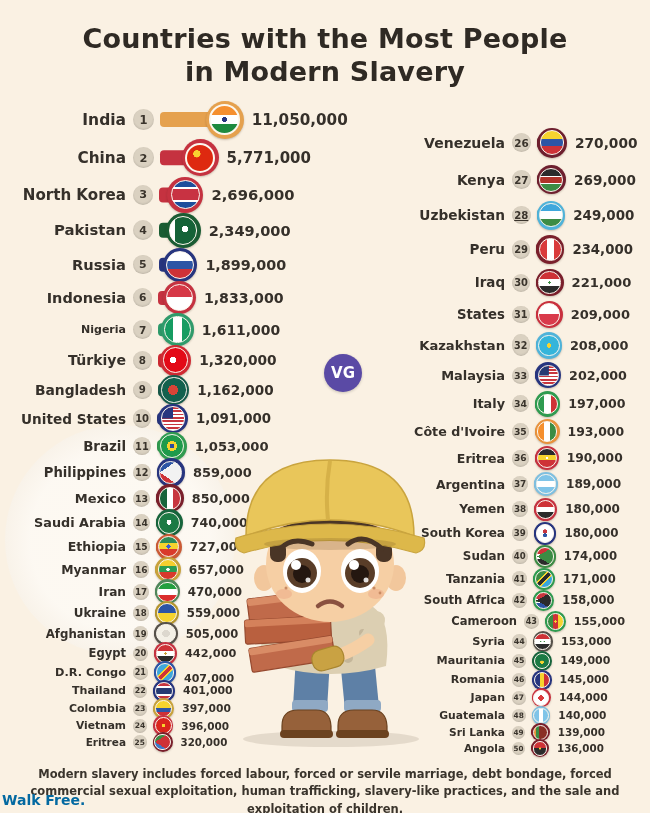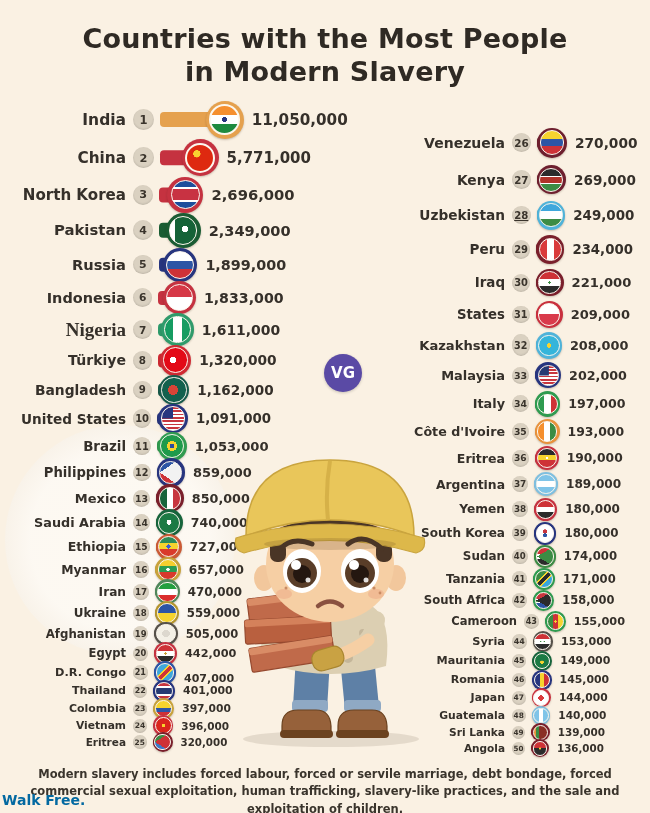--- a/index.html
+++ b/index.html
@@ -99,21 +99,21 @@
         <span class="rank" style="height: 19.4375px; width: 19.4375px; font-size: 10.6906px;">6</span>
         <span class="barwrap" style="width: 37.4422px; height: 33.2437px;">
           <span class="bar" style="width: 24.1447px; height: 13.9624px; background: rgb(197, 50, 64);"></span>
           <span class="flag" style="left: 4.1985px; height: 33.2437px; width: 33.2437px; background: rgb(197, 50, 64); padding: 2.99194px;">
             <span class="flaginner" style="background: linear-gradient(rgb(214, 56, 71) 50%, rgb(255, 255, 255) 50%); border: 1.82841px solid rgb(252, 247, 238);"></span>
           </span>
         </span>
         <span class="val" style="font-size: 14.1692px;">1,833,000</span>
       </div>
       <div class="row" style="height: 31.3096px;">
-        <span class="cname" style="width: 118px; font-size: 19px; font-family: Liberation Serif, serif;">Nigeria</span>
+        <span class="cname" style="width: 118px; font-size: 11px;">Nigeria</span>
         <span class="rank" style="height: 19.125px; width: 19.125px; font-size: 10.5188px;">7</span>
         <span class="barwrap" style="width: 35.566px; height: 32.3665px;">
           <span class="bar" style="width: 22.6194px; height: 13.5939px; background: rgb(47, 155, 107);"></span>
           <span class="flag" style="left: 3.1995px; height: 32.3665px; width: 32.3665px; background: rgb(47, 155, 107); padding: 2.91298px;">
             <span class="flaginner" style="background: linear-gradient(90deg, rgb(22, 156, 98) 33%, rgb(255, 255, 255) 33%, rgb(255, 255, 255) 67%, rgb(22, 156, 98) 67%); border: 1.78016px solid rgb(252, 247, 238);"></span>
           </span>
         </span>
         <span class="val" style="font-size: 13.965px;">1,611,000</span>
       </div>
       <div class="row" style="height: 30.1842px;">

